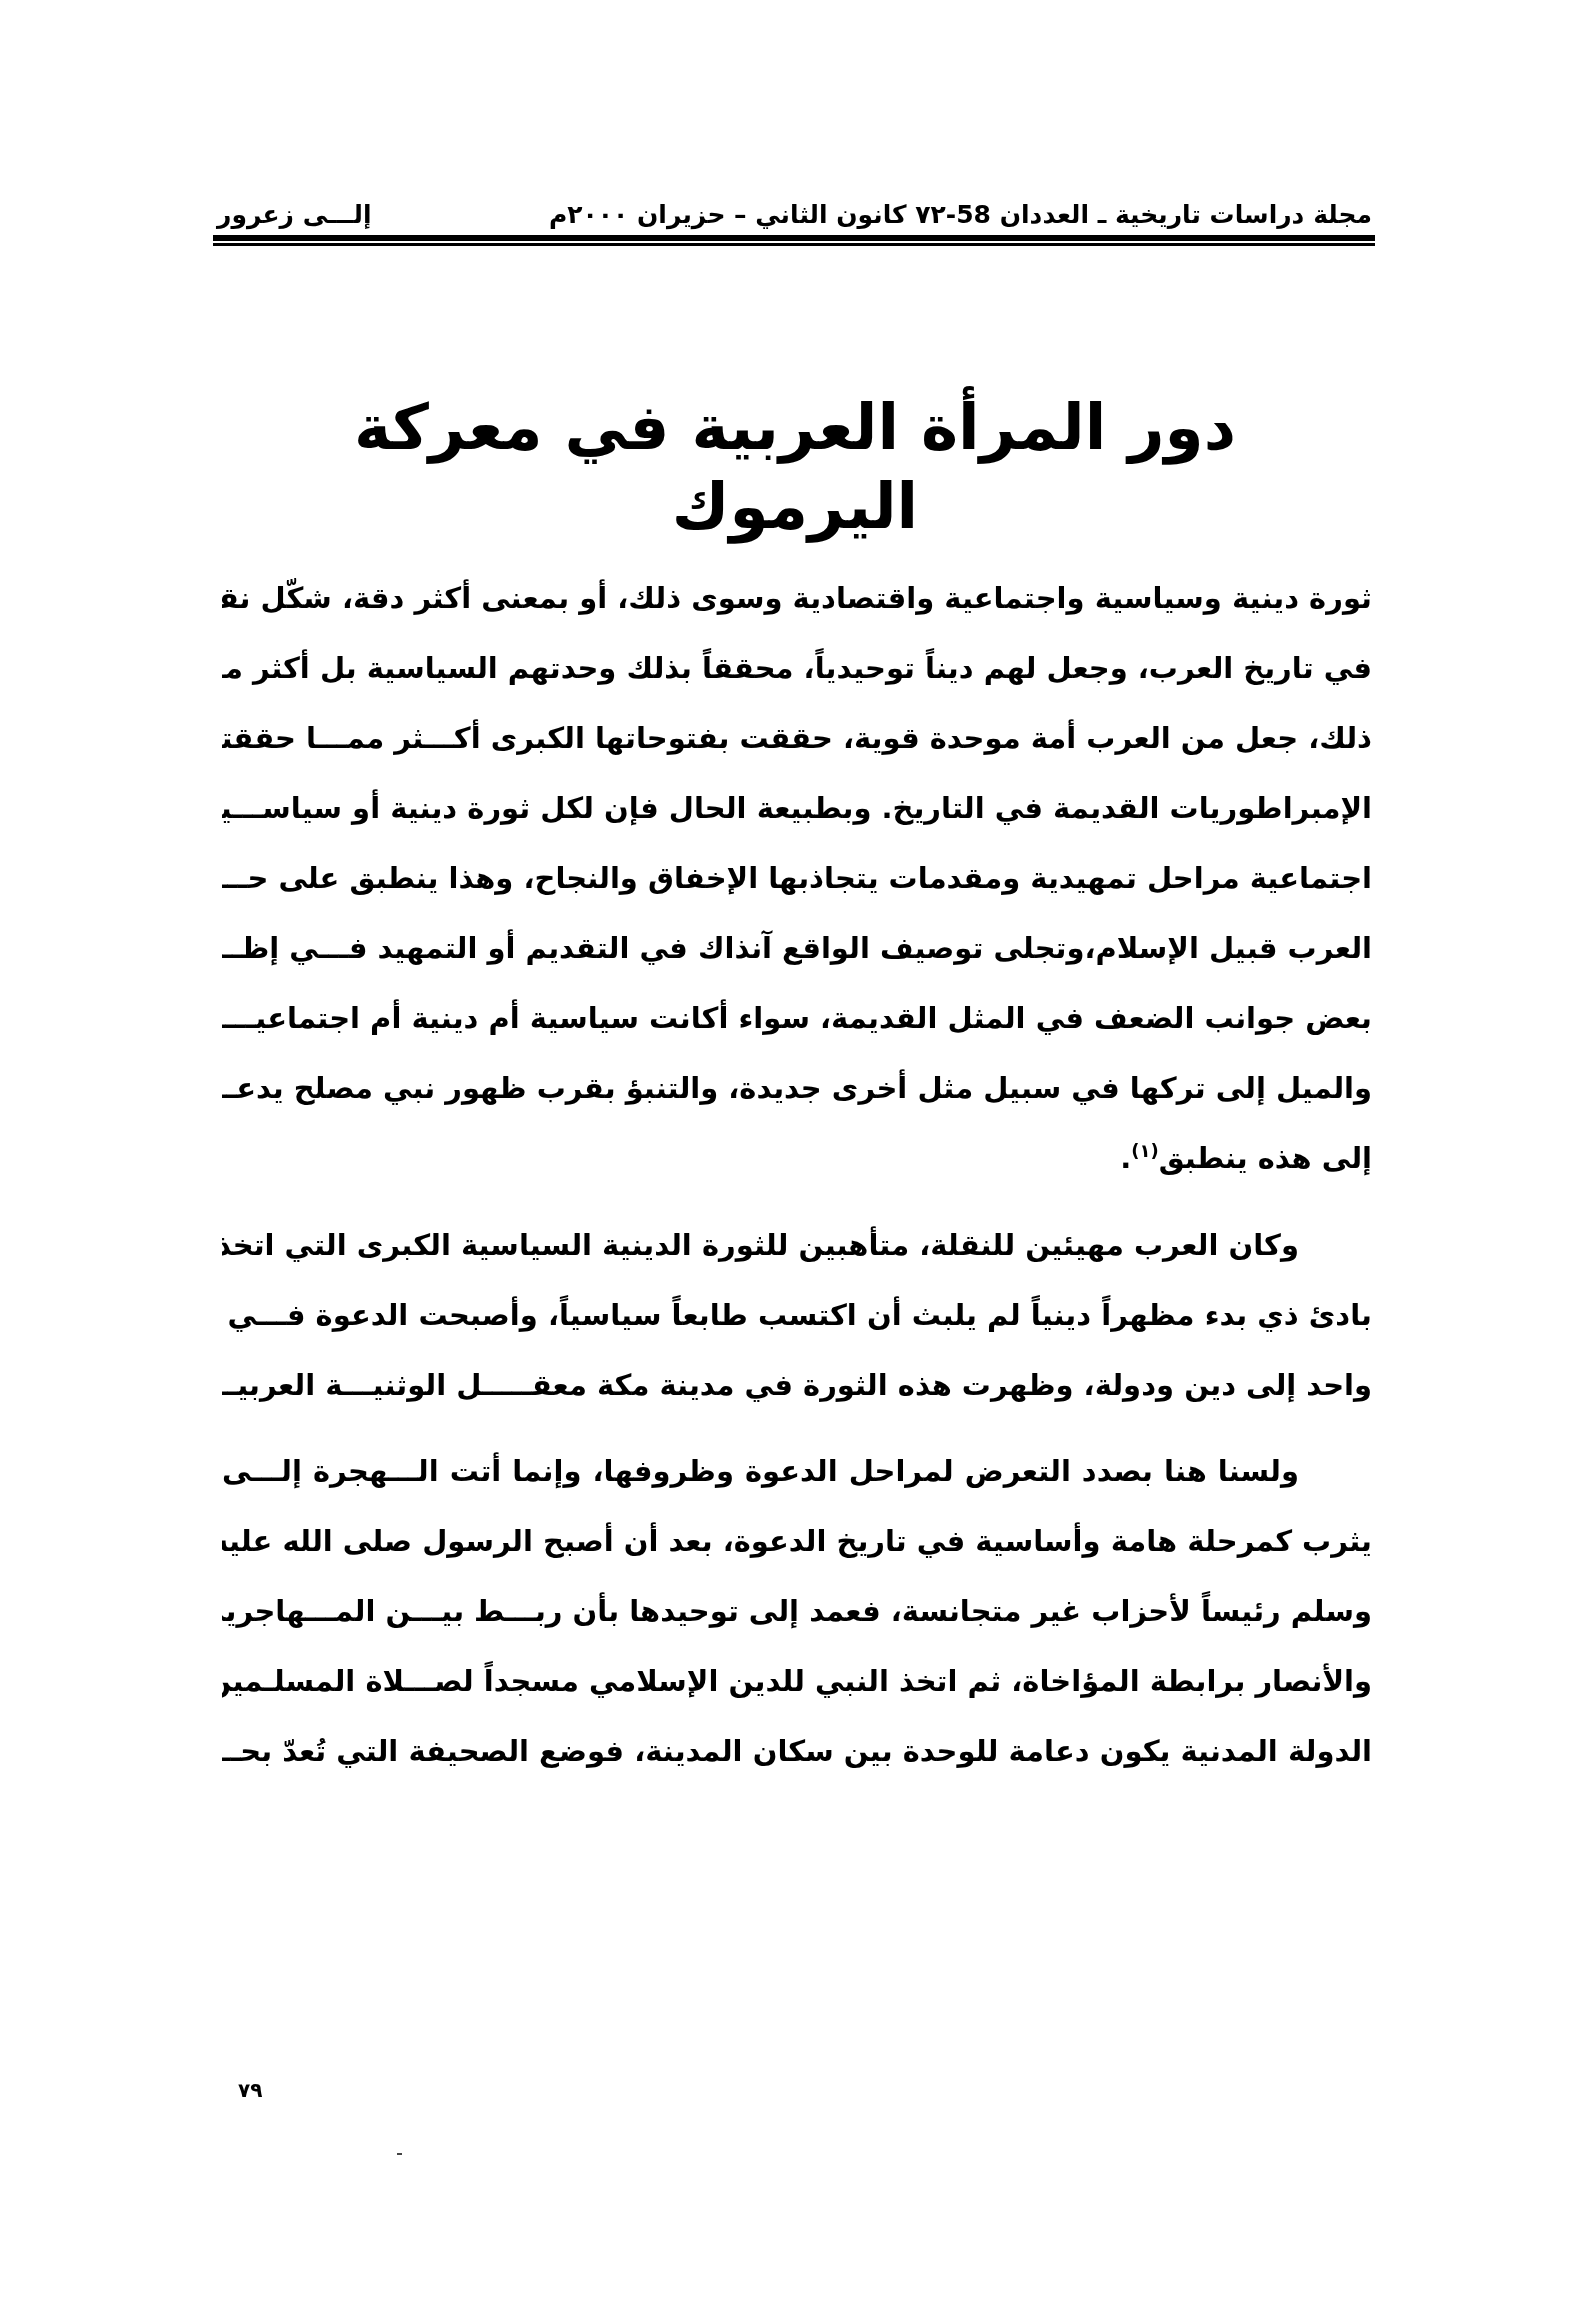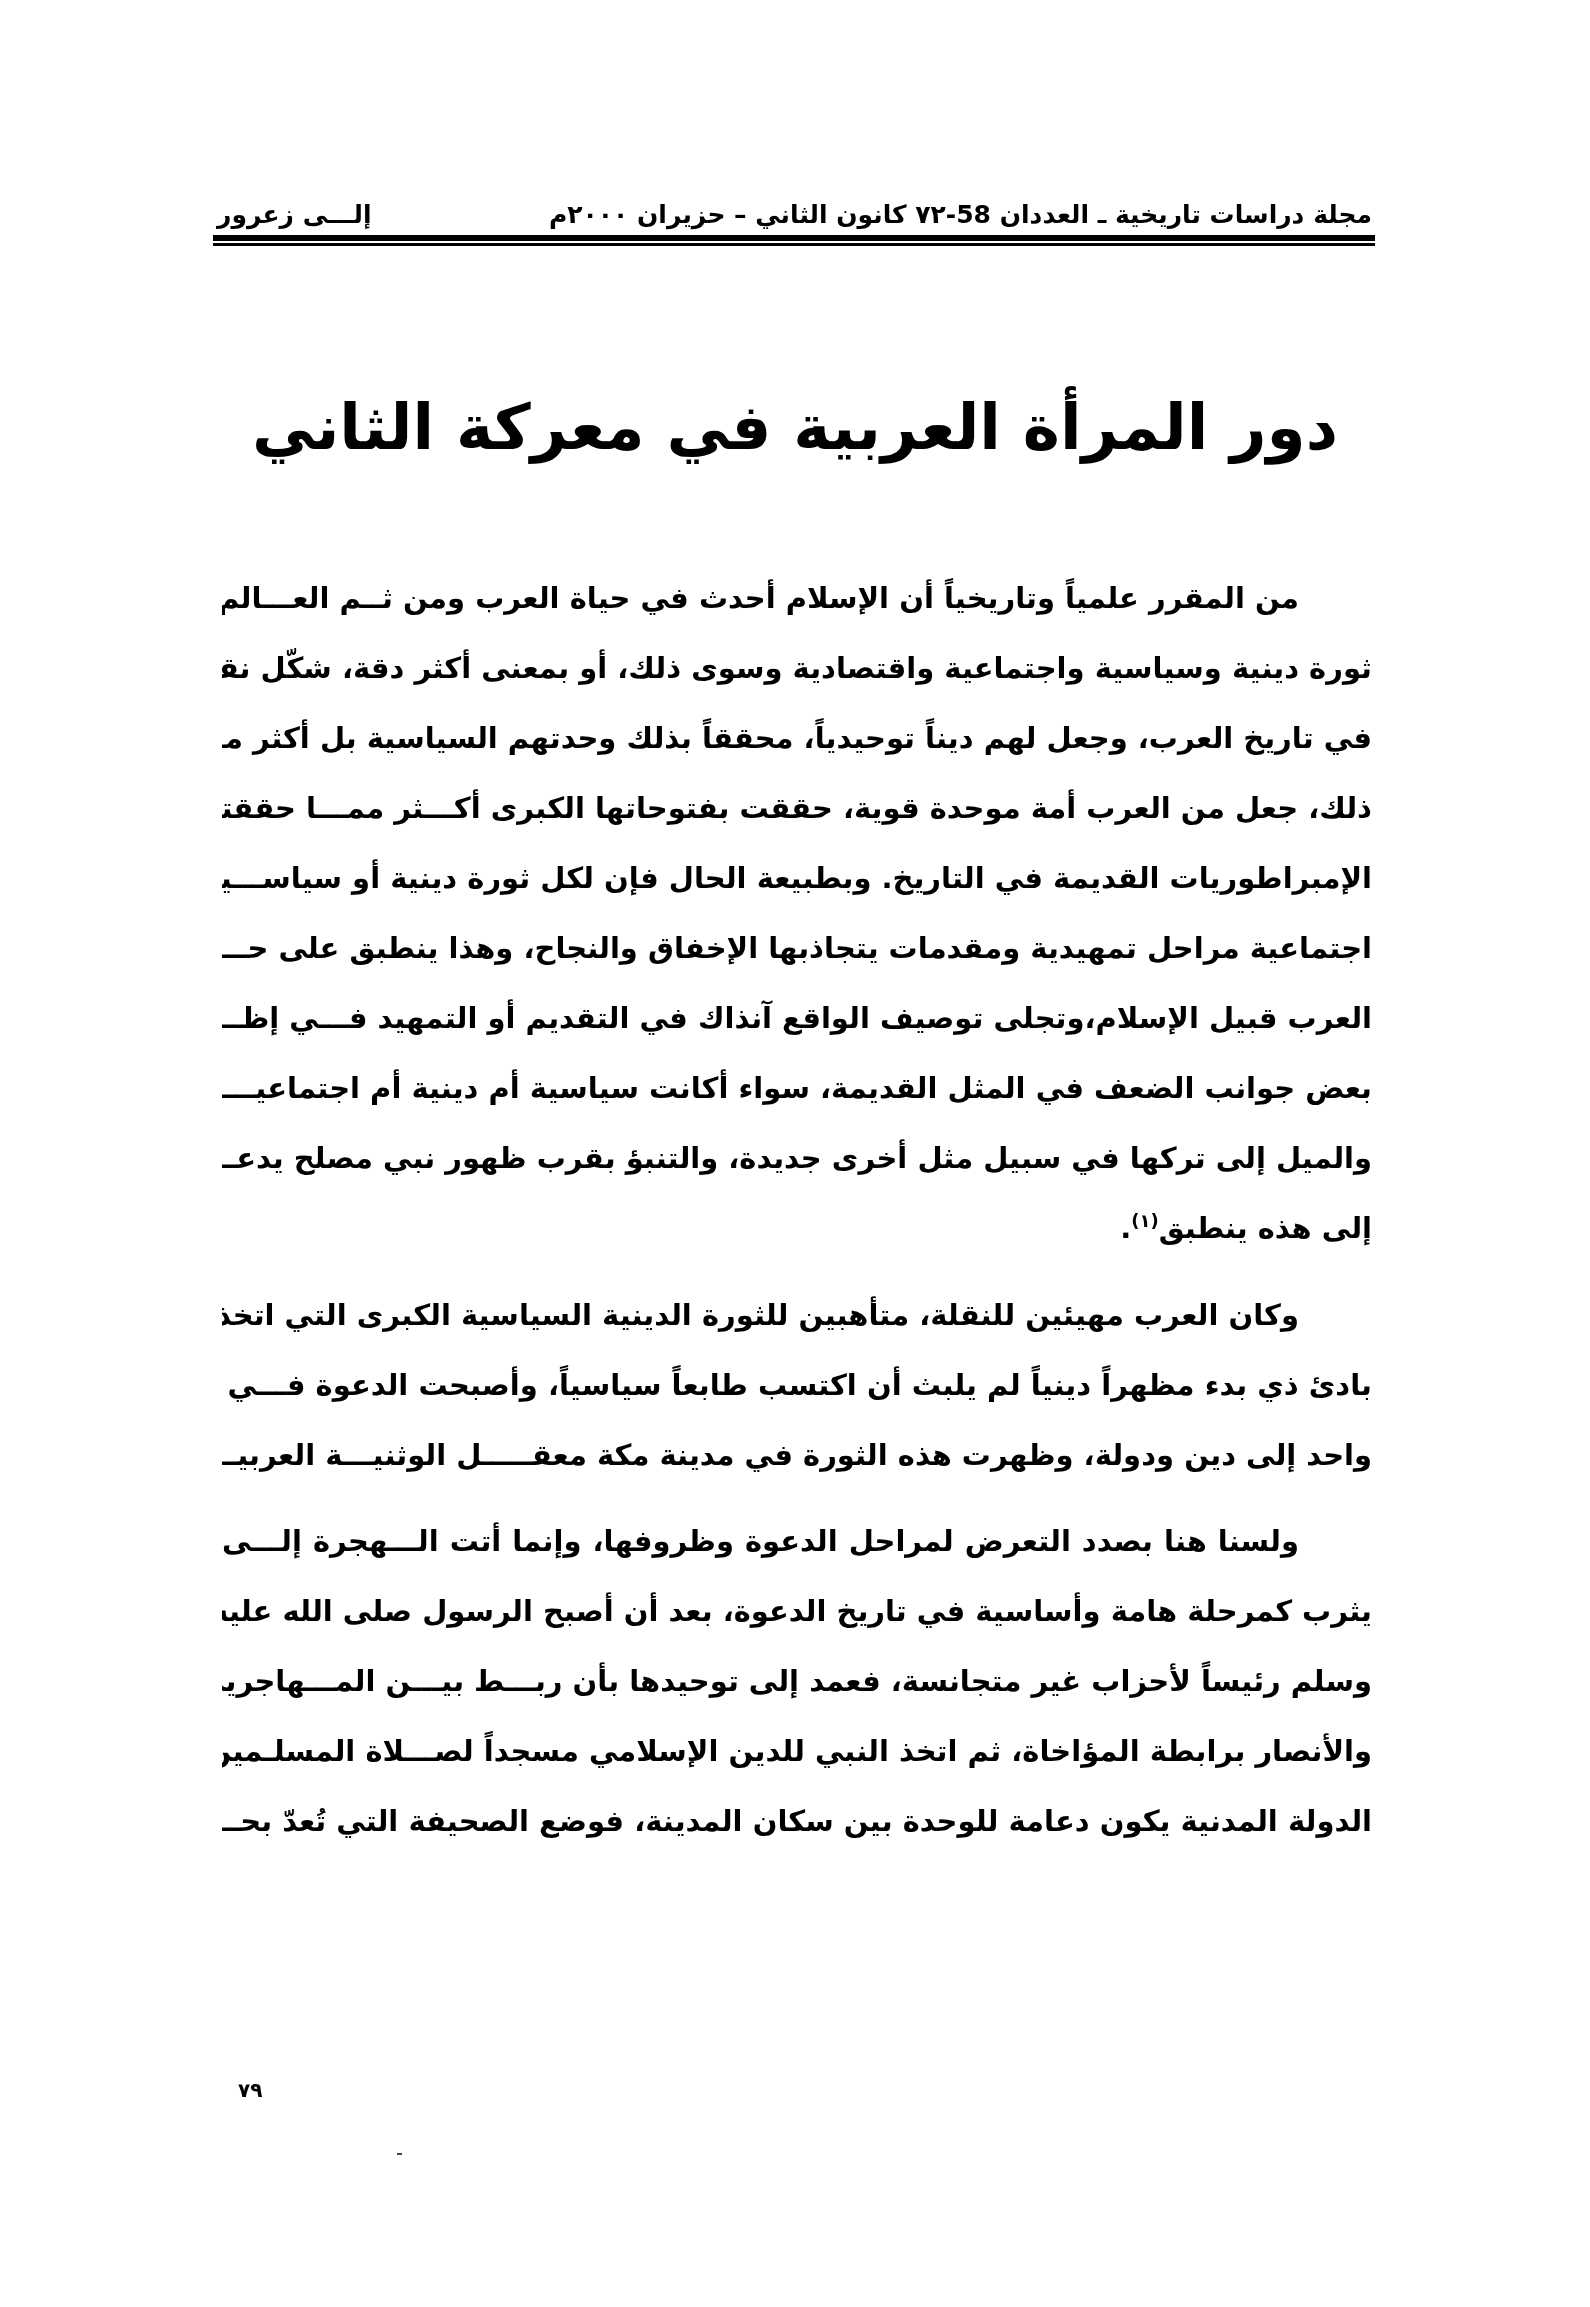--- a/index.html
+++ b/index.html
@@ -134,26 +134,25 @@
   <div class="running-header">
     <span class="journal">مجلة دراسات تاريخية ـ العددان 58-٧٢ كانون الثاني – حزيران ٢٠٠٠م</span>
     <span class="author">إلـــى زعرور</span>
   </div>
 
   <div class="header-rule">
     <div class="thick"></div>
     <div class="thin"></div>
   </div>
 
-  <h1 class="title">دور المرأة العربية في معركة الثاني</h1>
+  <h1 class="title">دور المرأة العربية في معركة اليرموك</h1>
 
   <div class="body-text">
 
     <div>
-      <div class="line indent">من المقرر علمياً وتاريخياً أن الإسلام أحدث في حياة العرب ومن ثــم العـــالم</div>
       <div class="line">ثورة دينية وسياسية واجتماعية واقتصادية وسوى ذلك، أو بمعنى أكثر دقة، شكّل نقلــةً</div>
       <div class="line">في تاريخ العرب، وجعل لهم ديناً توحيدياً، محققاً بذلك وحدتهم السياسية بل أكثر مـــن</div>
       <div class="line">ذلك، جعل من العرب أمة موحدة قوية، حققت بفتوحاتها الكبرى أكـــثر ممـــا حققتـــه</div>
       <div class="line">الإمبراطوريات القديمة في التاريخ. وبطبيعة الحال فإن لكل ثورة دينية أو سياســـية أو</div>
       <div class="line">اجتماعية مراحل تمهيدية ومقدمات يتجاذبها الإخفاق والنجاح، وهذا ينطبق على حـــال</div>
       <div class="line">العرب قبيل الإسلام،وتجلى توصيف الواقع آنذاك في التقديم أو التمهيد فـــي إظـــهار</div>
       <div class="line">بعض جوانب الضعف في المثل القديمة، سواء أكانت سياسية أم دينية أم اجتماعيـــــة،</div>
       <div class="line">والميل إلى تركها في سبيل مثل أخرى جديدة، والتنبؤ بقرب ظهور نبي مصلح يدعـــو</div>
       <div class="line last">
         <span>إلى هذه ينطبق</span><sup class="fn">(١)</sup><span>.</span>

